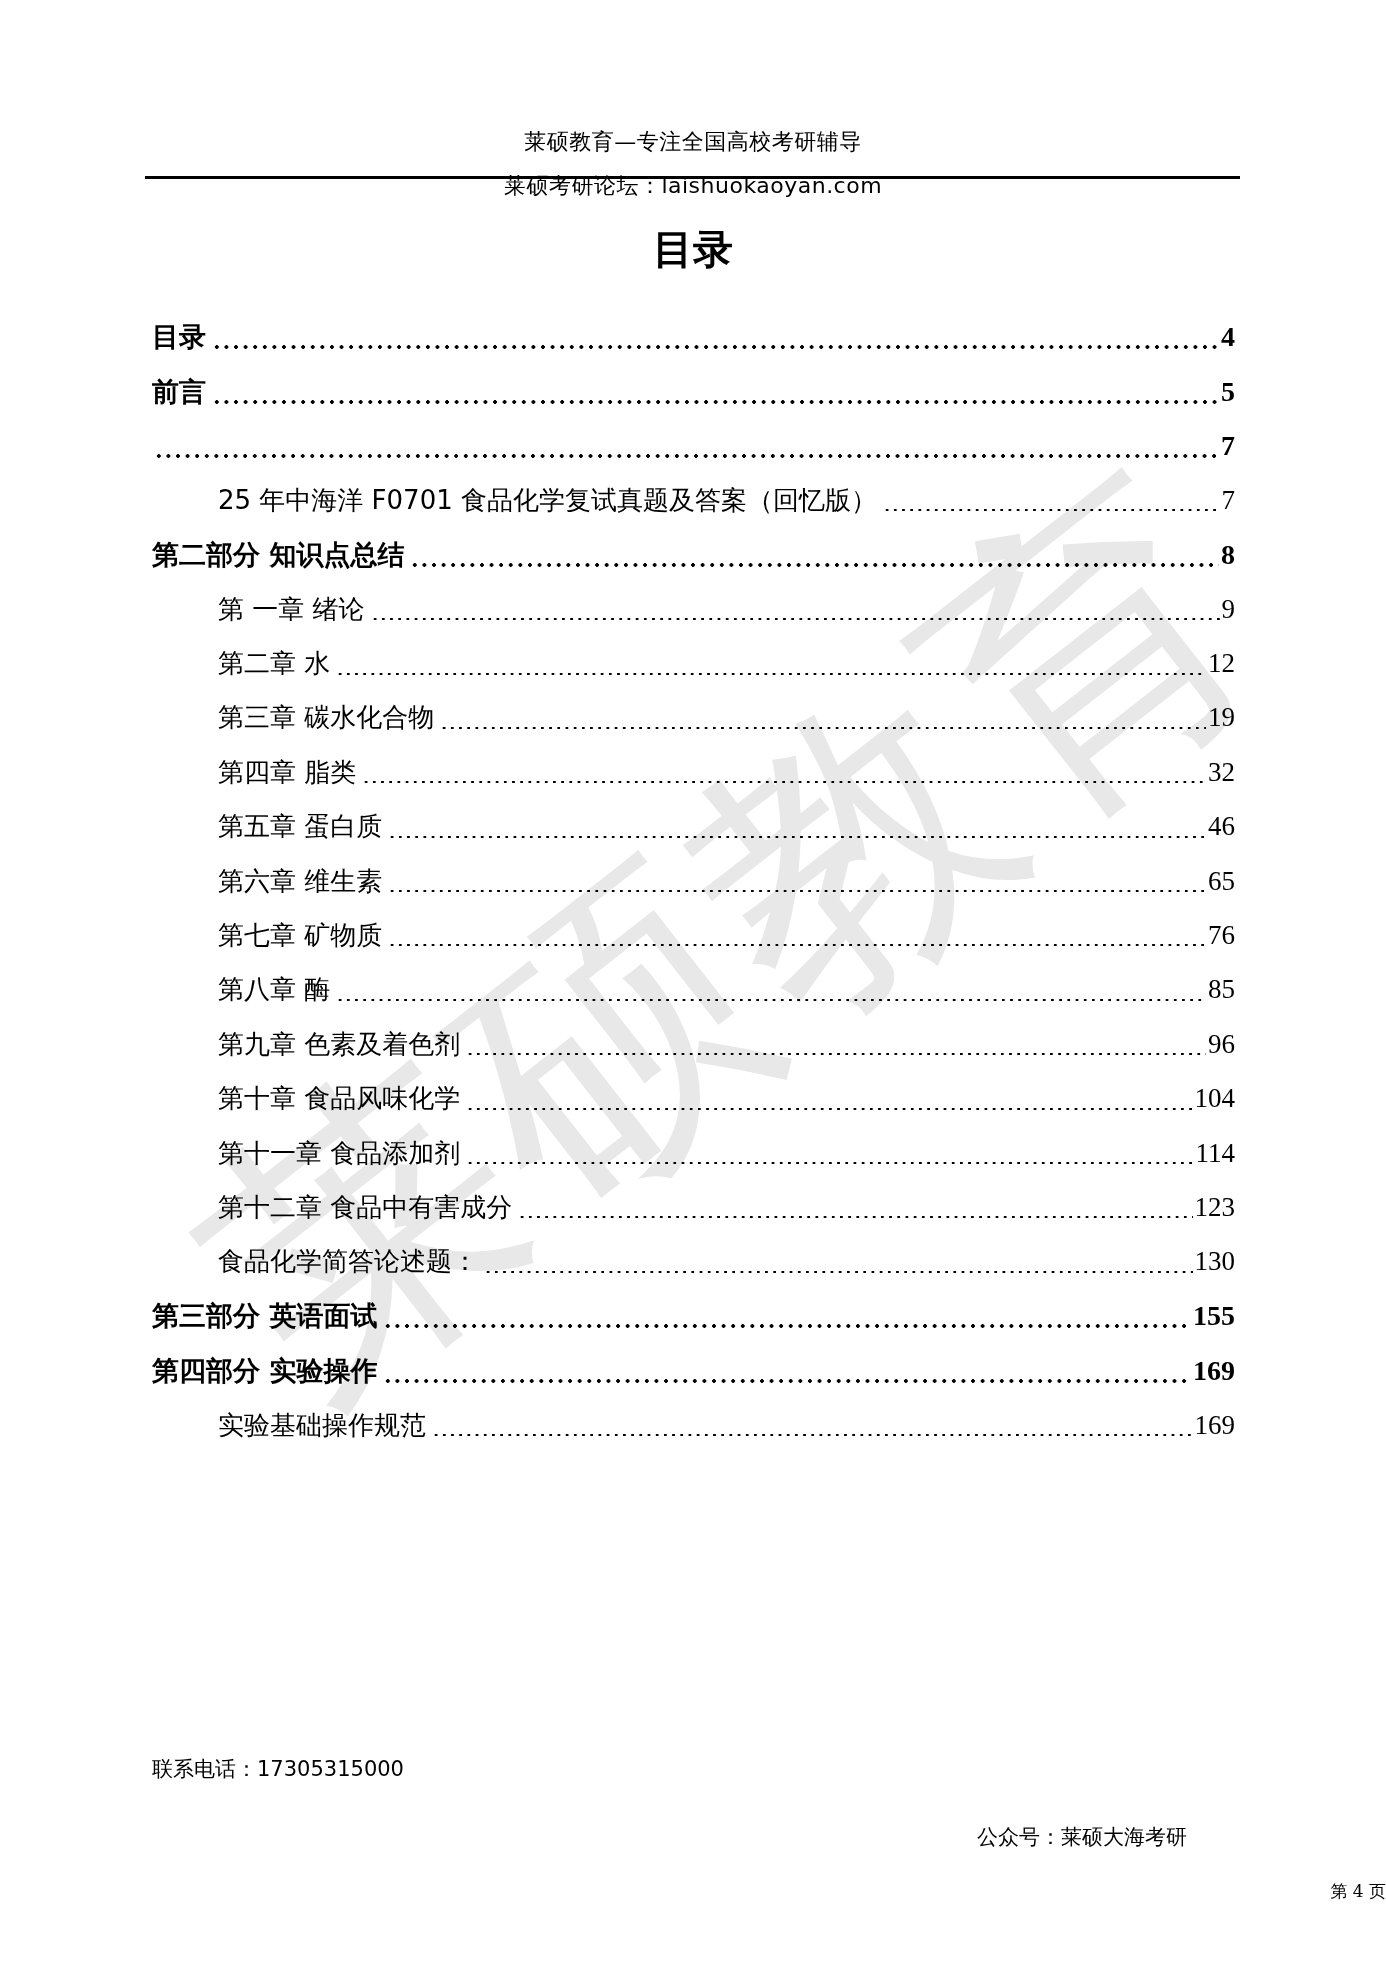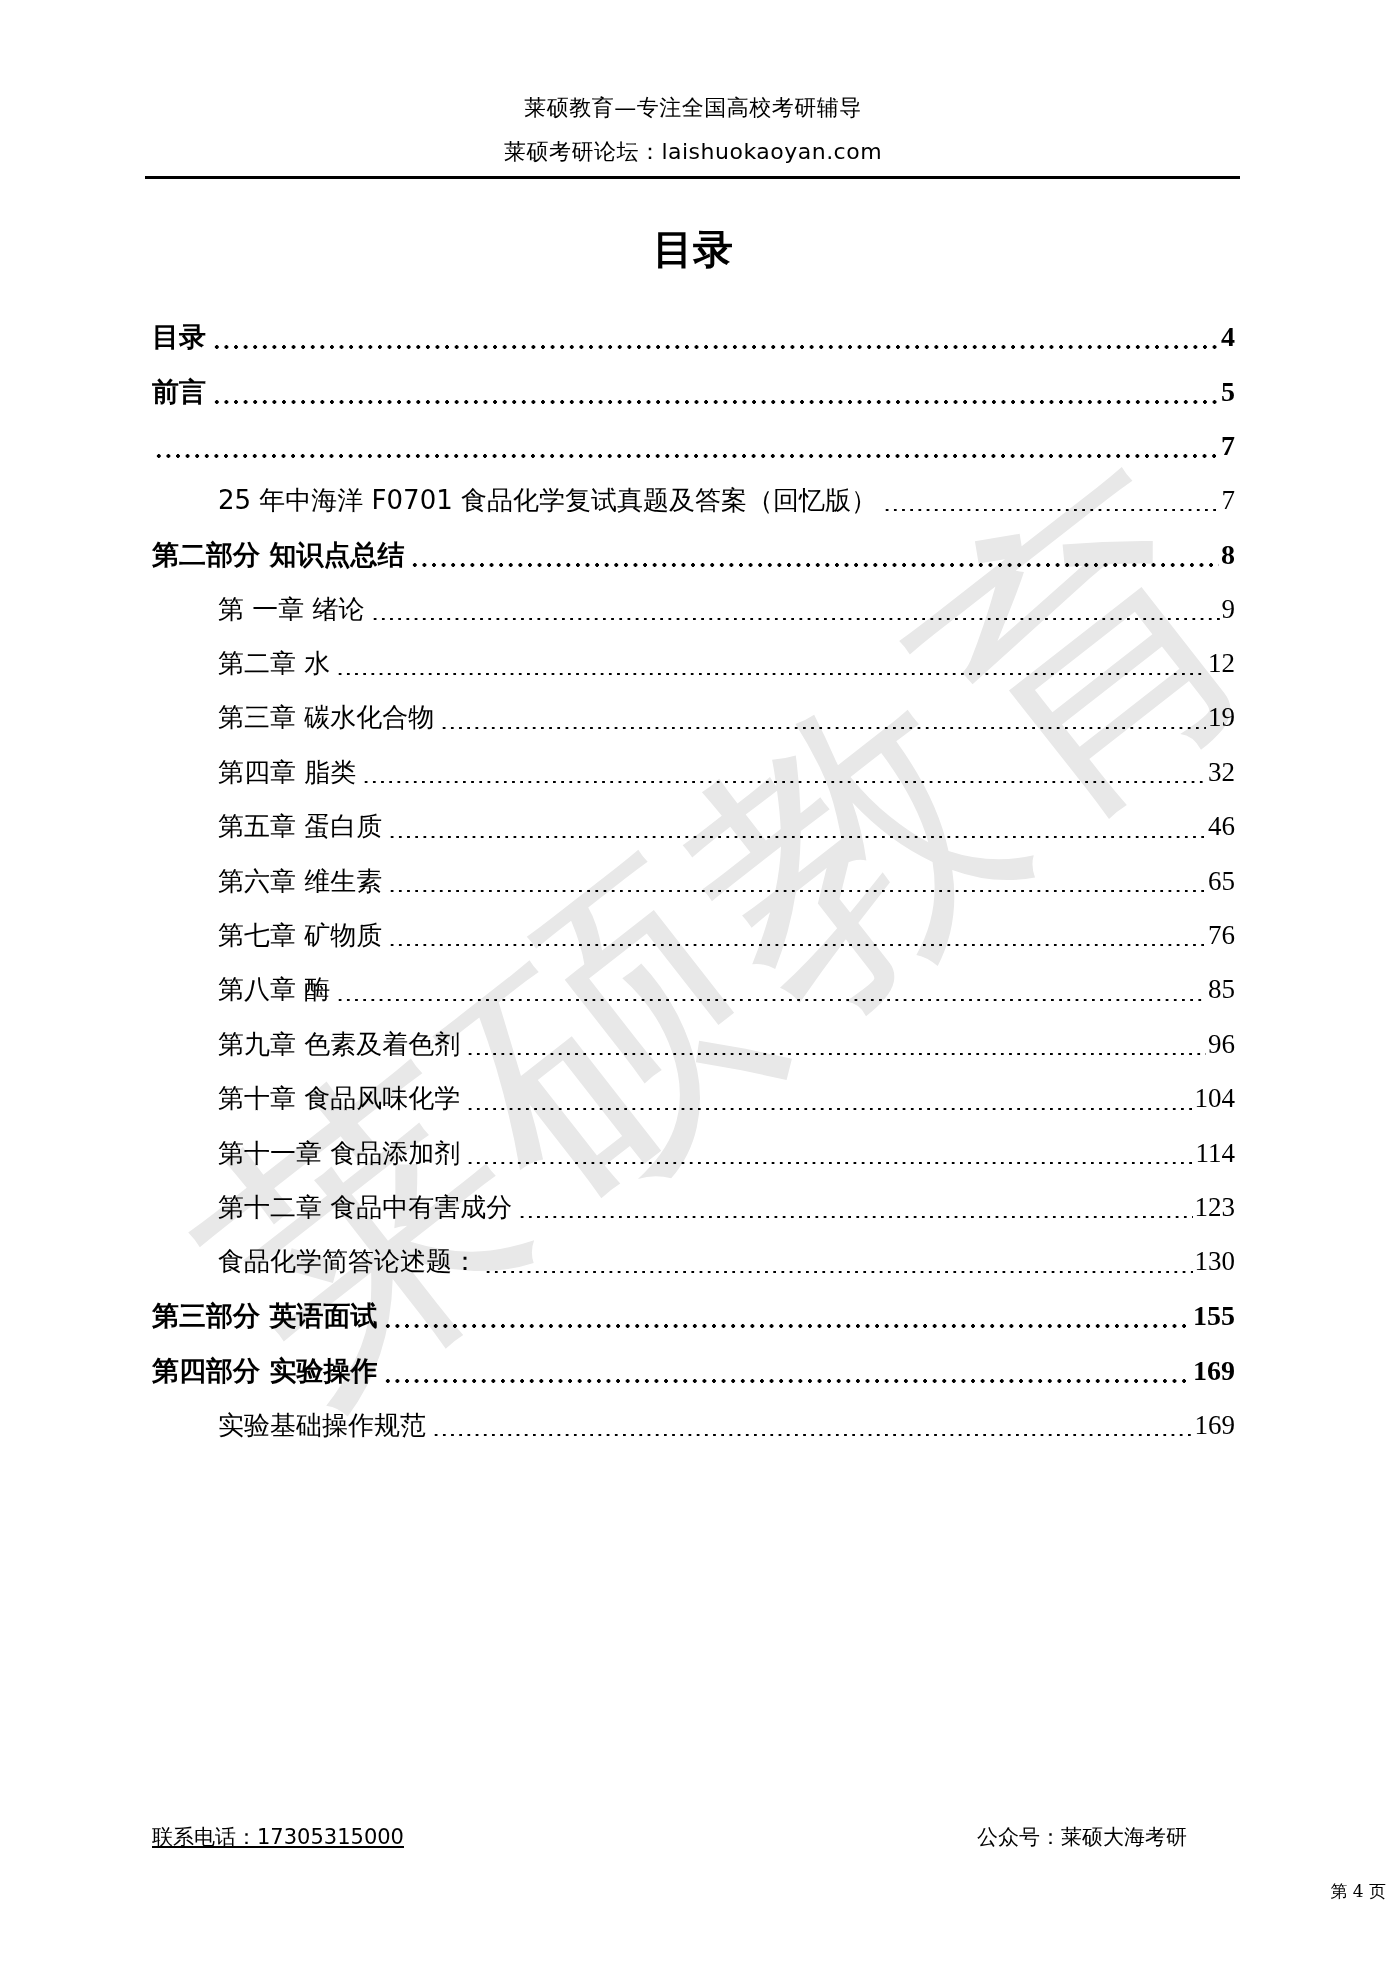--- a/index.html
+++ b/index.html
@@ -4,42 +4,42 @@
 <style>
   html, body { margin: 0; padding: 0; background: #ffffff; }
   body { width: 1386px; height: 1969px; position: relative; overflow: hidden;
          font-family: "DejaVu Sans", "Liberation Sans", sans-serif; color: #000; }
   .watermark { position: absolute; left: 200px; top: 560px; width: 1100px; height: 900px;
                pointer-events: none; z-index: 0; }
   .watermark span { position: absolute; font-family: "DejaVu Serif", serif; color: #e8e8e8;
                     font-size: 300px; font-weight: 300; transform: rotate(-38deg); line-height: 1; }
   .header { position: absolute; left: 0; top: 0; width: 1386px; z-index: 1; }
   .header-line1, .header-line2 { position: absolute; width: 1386px; text-align: center;
-        font-size: 22px; letter-spacing: 0.5px; }
+        font-size: 22px; letter-spacing: 0.5px; margin-top: 34px; }
   .header-line1 { top: 93px; }
   .header-line2 { top: 137px; }
   .header-rule { position: absolute; left: 145px; top: 176px; width: 1095px; height: 3px; background: #000; }
   .page-title { position: absolute; top: 222px; width: 1386px; text-align: center;
                 font-size: 40px; font-weight: bold; z-index: 1; }
   .toc { position: absolute; left: 152px; top: 310px; width: 1083px; z-index: 1; }
   .toc-row { height: 54.4px; display: flex; align-items: center; white-space: nowrap; }
   .toc-row .label { flex: 0 0 auto; padding-right: 4px; }
   .toc-row .leader { flex: 1 1 auto; height: 26px; margin: 0 2px;
         background-image: radial-gradient(circle, #000 1.3px, transparent 1.6px);
         background-size: 8.5px 6px; background-repeat: repeat-x; background-position: left bottom; }
   .toc-row .page { flex: 0 0 auto; font-family: "Liberation Serif", serif; }
   .lvl1 { font-size: 27px; font-weight: bold; }
   .lvl1 .page { font-size: 28px; font-weight: bold; }
   .lvl1 .leader { background-image: radial-gradient(circle, #000 1.8px, transparent 2.1px);
                   background-size: 9.6px 6px; }
   .lvl2 { font-size: 26px; padding-left: 66px; align-items: center; }
   .lvl2 .page { font-size: 27px; }
   .lvl2 .leader { background-image: radial-gradient(circle, #000 1.1px, transparent 1.4px);
                   background-size: 8.2px 6px; }
-  .footer-left { position: absolute; left: 152px; top: 1823px; font-size: 21px; z-index: 1; text-decoration: underline; }
+  .footer-left { position: absolute; left: 152px; top: 1755px; font-size: 21px; z-index: 1; }
   .footer-right { position: absolute; left: 977px; top: 1823px; font-size: 21px; z-index: 1; }
   .footer-page { position: absolute; top: 1880px; width: 1386px; text-align: right;
                  font-size: 17px; font-family: "DejaVu Serif", serif; z-index: 1; }
 </style>
 </head>
 <body>
 
 <div class="watermark">
   <span style="left:20px;top:520px;">莱</span>
   <span style="left:260px;top:330px;">硕</span>

